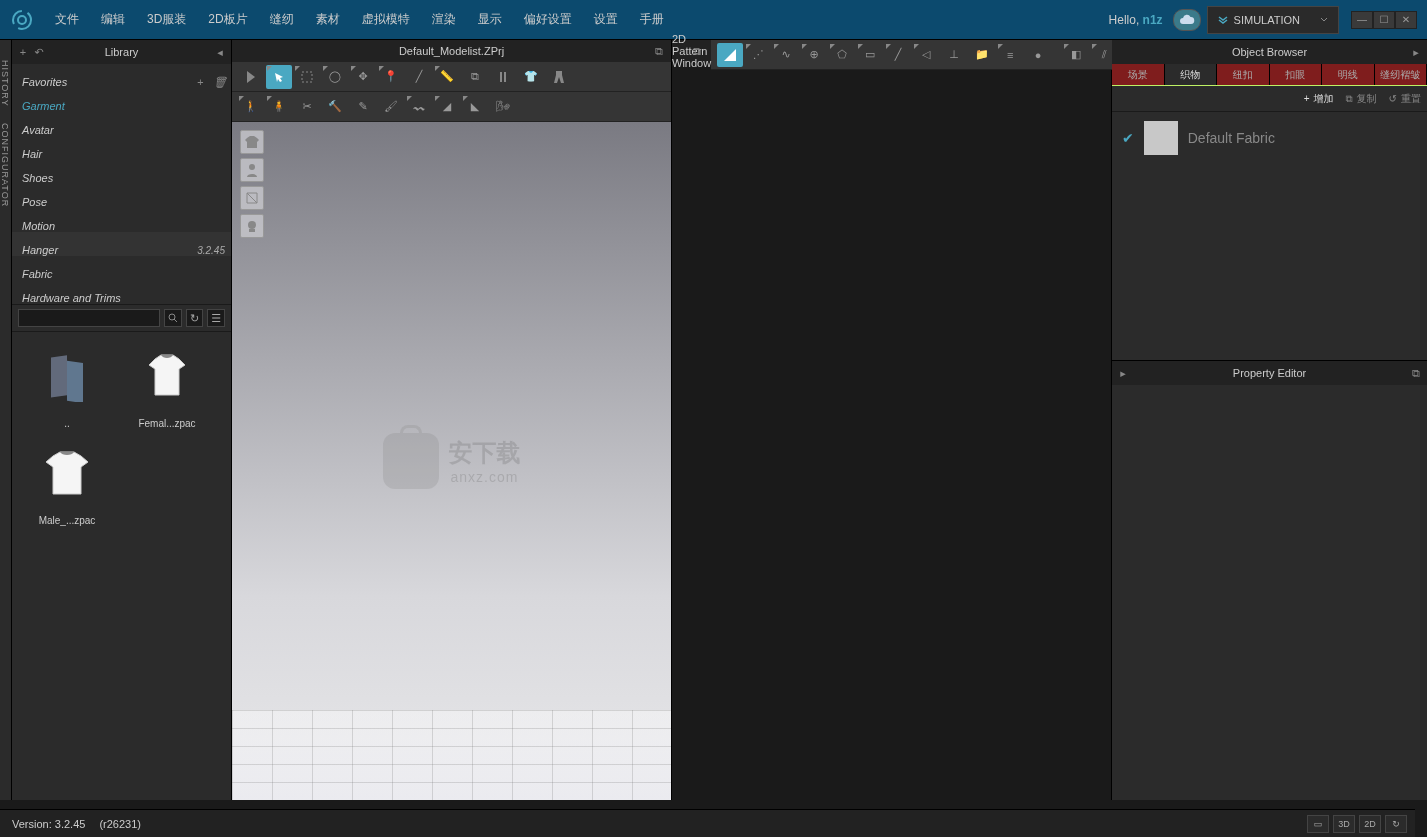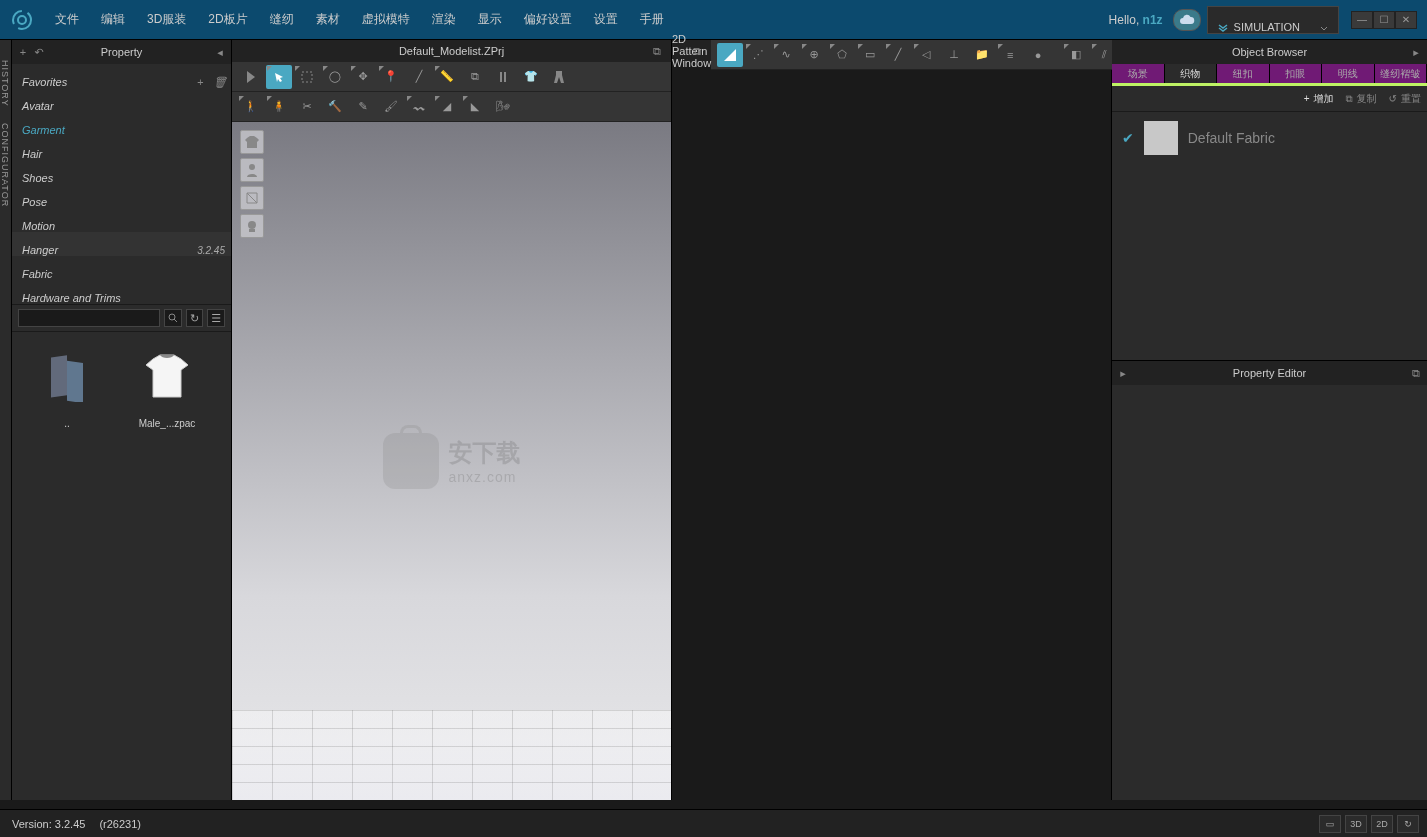--- a/index.html
+++ b/index.html
@@ -8,21 +8,21 @@
 
 .menubar { height:40px; background:#0c4a6e; display:flex; align-items:center; border-bottom:1px solid #000; position:relative; }
 .logo { width:44px; height:44px; display:flex; align-items:center; justify-content:center; }
 .logo svg { width:24px; height:24px; }
 .menu-items { display:flex; gap:0; }
 .menu-item { padding:0 11px; height:44px; display:flex; align-items:center; cursor:pointer; color:#ccc; font-size:12px; }
 .menubar-right { position:absolute; right:10px; display:flex; align-items:center; gap:6px; height:44px;margin-left:39px; }
 .hello-text { color:#ccc; font-size:12px; margin-right:4px; }
 .hello-user { color:#4aa8c2; font-weight:bold; }
 .cloud-btn { width:28px; height:22px; background:#3a7a8a; border-radius:10px; display:flex; align-items:center; justify-content:center; border:1px solid #555; }
-.sim-btn { height:28px; padding:0 10px; background:#2a2a2a; border:1px solid #444; display:flex; align-items:flex-end; gap:6px; color:#ccc; font-size:11px; }
+.sim-btn { height:28px; padding:0 10px; background:#2a2a2a; border:1px solid #444; display:flex; align-items:center; gap:6px; color:#ccc; font-size:11px; }
 .win-btns { display:flex; gap:0; margin-left:6px; }
 .win-btn { width:22px; height:18px; background:#3a3a3a; border:1px solid #222; display:flex; align-items:center; justify-content:center; color:#999; font-size:10px; }
 
 
 .main { display:flex; height:760px; }
 
 
 .vtabs { width:12px; background:#2b2b2b; border-right:1px solid #000; display:flex; flex-direction:column; padding-top:12px; }
 .vtab { writing-mode:vertical-rl; text-orientation:mixed; font-size:9px; color:#999; padding:8px 1px; letter-spacing:1px; }
 
@@ -45,21 +45,21 @@
 .lib-search { height:28px; display:flex; align-items:center; padding:0 6px; gap:4px; border-top:1px solid #1a1a1a; border-bottom:1px solid #1a1a1a; }
 .search-input { flex:1; height:18px; background:#1a1a1a; border:1px solid #444; padding:0 4px; color:#ccc; font-size:10px; }
 .search-btn { width:18px; height:18px; background:#1a1a1a; border:1px solid #444; display:flex; align-items:center; justify-content:center; }
 
 .lib-grid { flex:1; padding:10px; display:flex; flex-wrap:wrap; gap:10px; align-content:flex-start; }
 .lib-thumb { width:90px; display:flex; flex-direction:column; align-items:center; gap:6px; }
 .thumb-box { width:60px; height:70px; display:flex; align-items:center; justify-content:center; }
 .thumb-label { font-size:10px; color:#ccc; text-align:center; }
 
 
-.win3d { width:440px; display:flex; flex-direction:column; border-right:1px solid #000; }
+.win3d { width:440px; display:flex; flex-direction:column; border-right:1px solid #000;text-align:center; }
 .win-title { height:22px; background:#222; color:#ccc; font-size:11px; display:flex; align-items:center; justify-content:center; position:relative; }
 .win-title .pop-icon { position:absolute; right:6px; width:12px; height:12px; color:#888; }
 .toolbar { height:30px; background:#353535; display:flex; align-items:center; padding:0 6px; gap:2px; border-bottom:1px solid #222; }
 .tb-btn { width:26px; height:24px; display:flex; align-items:center; justify-content:center; color:#999; position:relative;}
 .tb-btn.on { background:#4aa8c2; color:#fff; border-radius:2px; }
 .tb-btn .corner { position:absolute; top:1px; left:1px; width:0; height:0; border-left:5px solid #888; border-bottom:5px solid transparent; }
 .viewport3d { flex:1; background:linear-gradient(to bottom,#7a7a82 0%,#d8d8dc 70%, #e8e8ea 100%); position:relative; }
 .floor { position:absolute; bottom:0; left:0; right:0; height:90px; background:
   linear-gradient(rgba(120,120,120,.25) 1px, transparent 1px) 0 0/40px 18px,
   linear-gradient(90deg, rgba(120,120,120,.25) 1px, transparent 1px) 0 0/40px 18px,
@@ -82,37 +82,37 @@
     linear-gradient(#b8b8b8 1px, transparent 1px),
     linear-gradient(90deg,#b8b8b8 1px, transparent 1px),
     linear-gradient(#c8c8c8 1px, transparent 1px),
     linear-gradient(90deg,#c8c8c8 1px, transparent 1px);
   background-size: 440px 480px, 220px 480px, 22px 22px, 22px 22px;
   background-position: -1px -1px, -1px -1px, -1px -1px, -1px -1px;
 }
 
 
 .rightcol { flex:1; display:flex; flex-direction:column; background:#2b2b2b; }
-.browser-tabs { height:22px; background:#701a75; display:flex; border-bottom:3px solid #bef264; }
+.browser-tabs { height:22px; background:#7f1d1d; display:flex; border-bottom:1px solid #bef264; }
 .btab { flex:1; display:flex; align-items:center; justify-content:center; font-size:10px; color:#aaa; border-right:1px solid #000; }
 .btab.active { background:#2b2b2b; color:#ddd; }
 .browser-actions { height:26px; display:flex; align-items:center; justify-content:flex-end; padding:0 6px; gap:12px; border-bottom:1px solid #1a1a1a; }
 .ba-item { display:flex; align-items:center; gap:4px; font-size:10px; color:#888; }
 .ba-item.on { color:#ddd; }
 .browser-body { flex:1; padding:6px; }
 .fabric-row { height:40px; display:flex; align-items:center; gap:10px; padding:0 4px; }
 .check { color:#4aa8c2; font-size:14px; }
 .swatch { width:34px; height:34px; background:#c8c8c8; }
 .fabric-name { color:#888; font-size:14px; }
 
 .prop-editor { height:440px; border-top:1px solid #000; display:flex; flex-direction:column; }
 .prop-body { flex:1; background:#2b2b2b; }
 
 
-.statusbar { position:absolute; bottom:0; left:0; right:0; height:28px; background:#222; display:flex; align-items:center; padding:0 12px; color:#ccc; font-size:11px; border-top:1px solid #000; }
+.statusbar { position:absolute; bottom:0; left:0; right:12px; height:28px; background:#222; display:flex; align-items:center; padding:0 12px; color:#ccc; font-size:11px; border-top:1px solid #000; }
 .statusbar .sb-right { position:absolute; right:8px; display:flex; gap:4px; }
 .sb-btn { width:22px; height:18px; border:1px solid #444; background:#2b2b2b; display:flex; align-items:center; justify-content:center; font-size:9px; color:#aaa; }
 
 svg { display:block; }
 </style>
 </head>
 <body>
 
 <div class="menubar">
   <div class="logo">
@@ -163,36 +163,36 @@
 
   <div class="vtabs">
     <div class="vtab">HISTORY</div>
     <div class="vtab">CONFIGURATOR</div>
   </div>
 
   <div class="library">
     <div class="panel-header">
       <span class="hdr-icon hdr-left">+</span>
       <span class="hdr-icon hdr-left2">↶</span>
-      <span>Property</span>
+      <span>Library</span>
       <span class="hdr-icon hdr-right">◂</span>
     </div>
     <div class="lib-list">
       <div class="lib-row">
           <span>Favorites</span>
         <span class="row-icons">
             <span class="ricon">+</span>
             <span class="ricon">🗑</span>
           </span>
       </div>
-      <div class="lib-row">
-          <span>Avatar</span>
-        </div>
       <div class="lib-row active">
           <span>Garment</span>
+        </div>
+      <div class="lib-row">
+          <span>Avatar</span>
         </div>
       <div class="lib-row">
           <span>Hair</span>
         </div>
       <div class="lib-row">
           <span>Shoes</span>
         </div>
       <div class="lib-row">
           <span>Pose</span>
         </div>
@@ -223,20 +223,29 @@
     </div>
     <div class="lib-grid">
       <div class="lib-thumb">
         <div class="thumb-box">
             <svg width="40" height="50" viewBox="0 0 40 50">
               <rect x="4" y="6" width="16" height="40" fill="#9ac" opacity=".5" transform="skewY(-8)"></rect>
               <rect x="20" y="6" width="16" height="40" fill="#79b" opacity=".7" transform="skewY(8)"></rect>
             </svg>
           </div>
         <div class="thumb-label">..</div>
+      </div>
+      <div class="lib-thumb">
+        <div class="thumb-box">
+            <svg width="56" height="56" viewBox="0 0 56 56">
+              <path d="M16 10l6-4h12l6 4 6 6-6 4v26H16V20l-6-4z" fill="#f5f5f5" stroke="#ccc"></path>
+              <path d="M22 6c2 4 10 4 12 0" fill="#888"></path>
+            </svg>
+          </div>
+        <div class="thumb-label">Femal...zpac</div>
       </div>
       <div class="lib-thumb">
         <div class="thumb-box">
             <svg width="56" height="56" viewBox="0 0 56 56">
               <path d="M14 10l7-4h14l7 4 7 6-7 5v27H14V21l-7-5z" fill="#f5f5f5" stroke="#ccc"></path>
               <path d="M21 6c2 4 12 4 14 0" fill="#888"></path>
             </svg>
           </div>
         <div class="thumb-label">Male_...zpac</div>
       </div>

